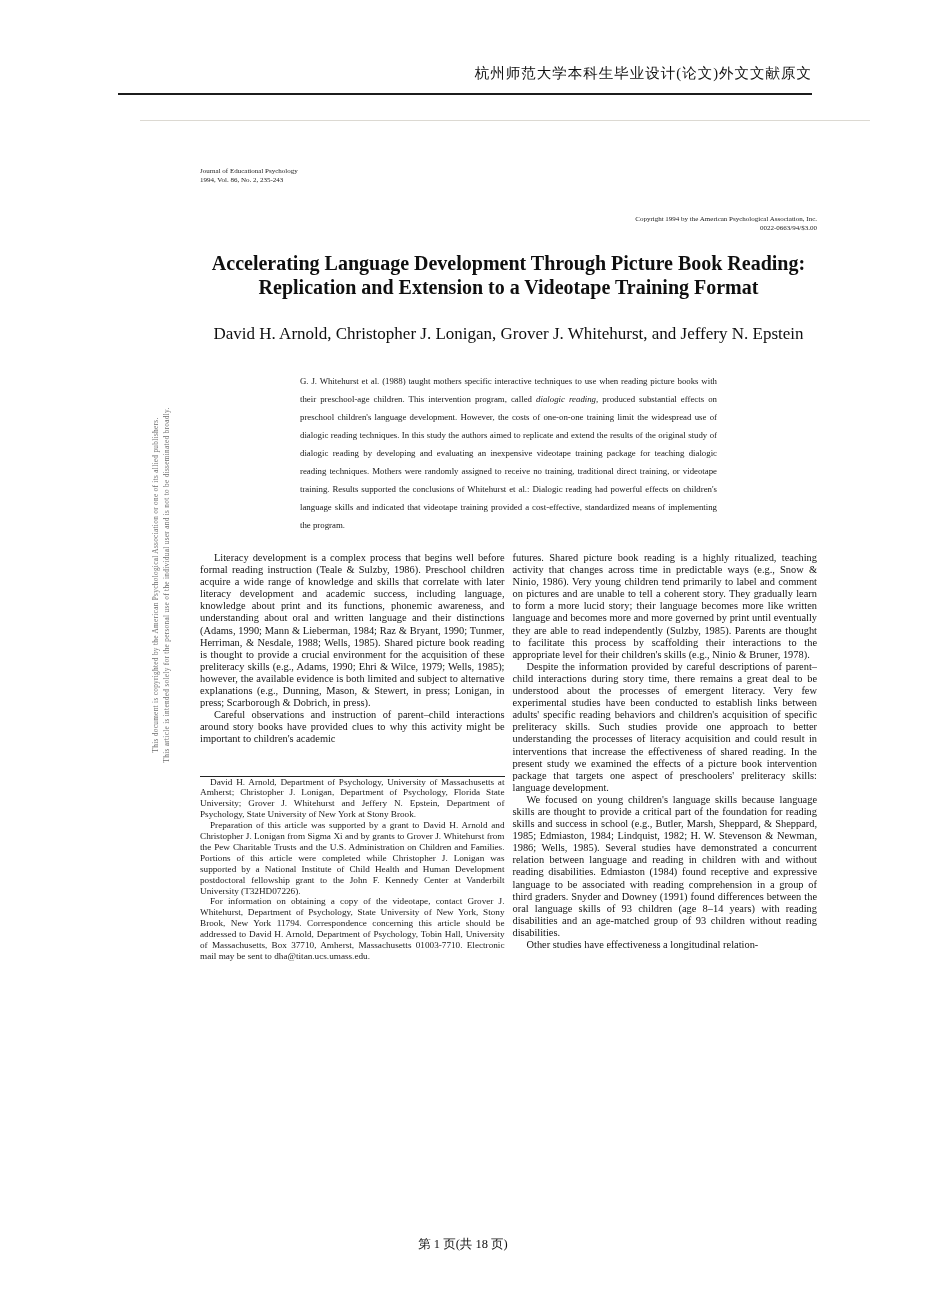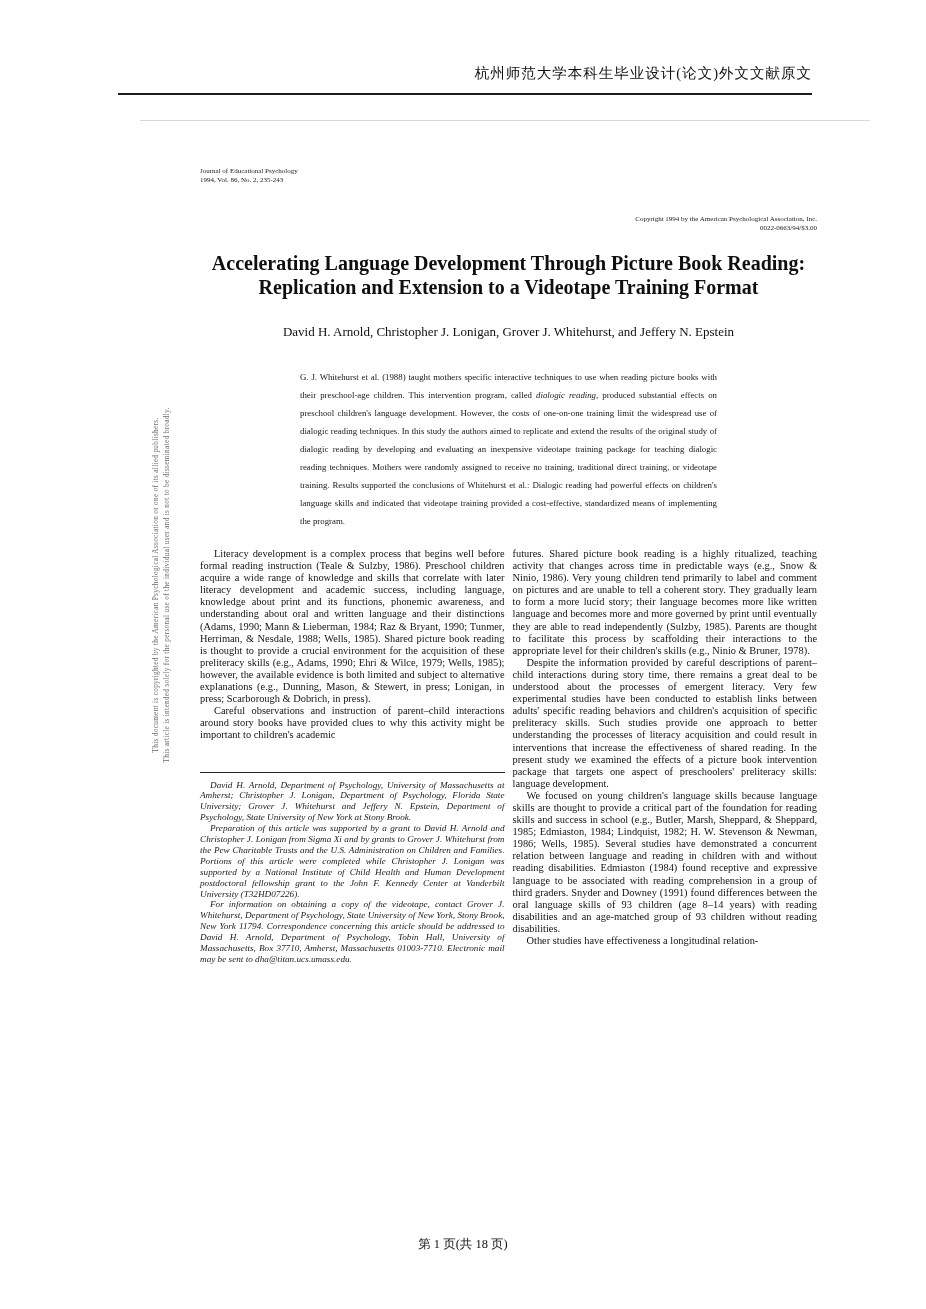--- a/index.html
+++ b/index.html
@@ -42,21 +42,21 @@
     font-size: 7px; line-height: 8.5px; color: #222;
   }
   .journal-right { text-align: right; margin-top: 48px; }
 
   .paper-title {
     margin-top: 19px; text-align: center;
     font-size: 20px; line-height: 24px; color: #0f0f0f;
   }
   .authors-line {
     margin-top: 25px; text-align: center;
-    font-size: 13px; color: #0f0f0f;
+    font-size: 17px; color: #0f0f0f;
   }
 
   .abstract {
     margin: 28px 100px 0 100px;
     font-size: 8.8px; line-height: 18px;
     text-align: justify; color: #171717;
   }
   .abstract em { font-style: italic; }
 
   .columns {
@@ -67,23 +67,22 @@
     flex: 1 1 0;
     font-size: 10.4px; line-height: 12.1px;
     text-align: justify; color: #131313;
   }
   .col p.indent { text-indent: 14px; }
   .col p { margin: 0; }
 
   .footnote-block {
     margin-top: 30px;
     border-top: 1px solid #222;
-    padding-top: 7px;
     font-size: 9.2px; line-height: 10.9px;
-    text-align: justify; color: #1a1a1a; font-style: italic;
+    text-align: justify; color: #1a1a1a;
   }
   .footnote-block p { text-indent: 10px; margin: 0; }
 
   
   .margin-note {
     position: absolute;
     left: -258px; top: 452px;
     width: 560px; height: 24px;
     transform: rotate(-90deg);
     text-align: center;

